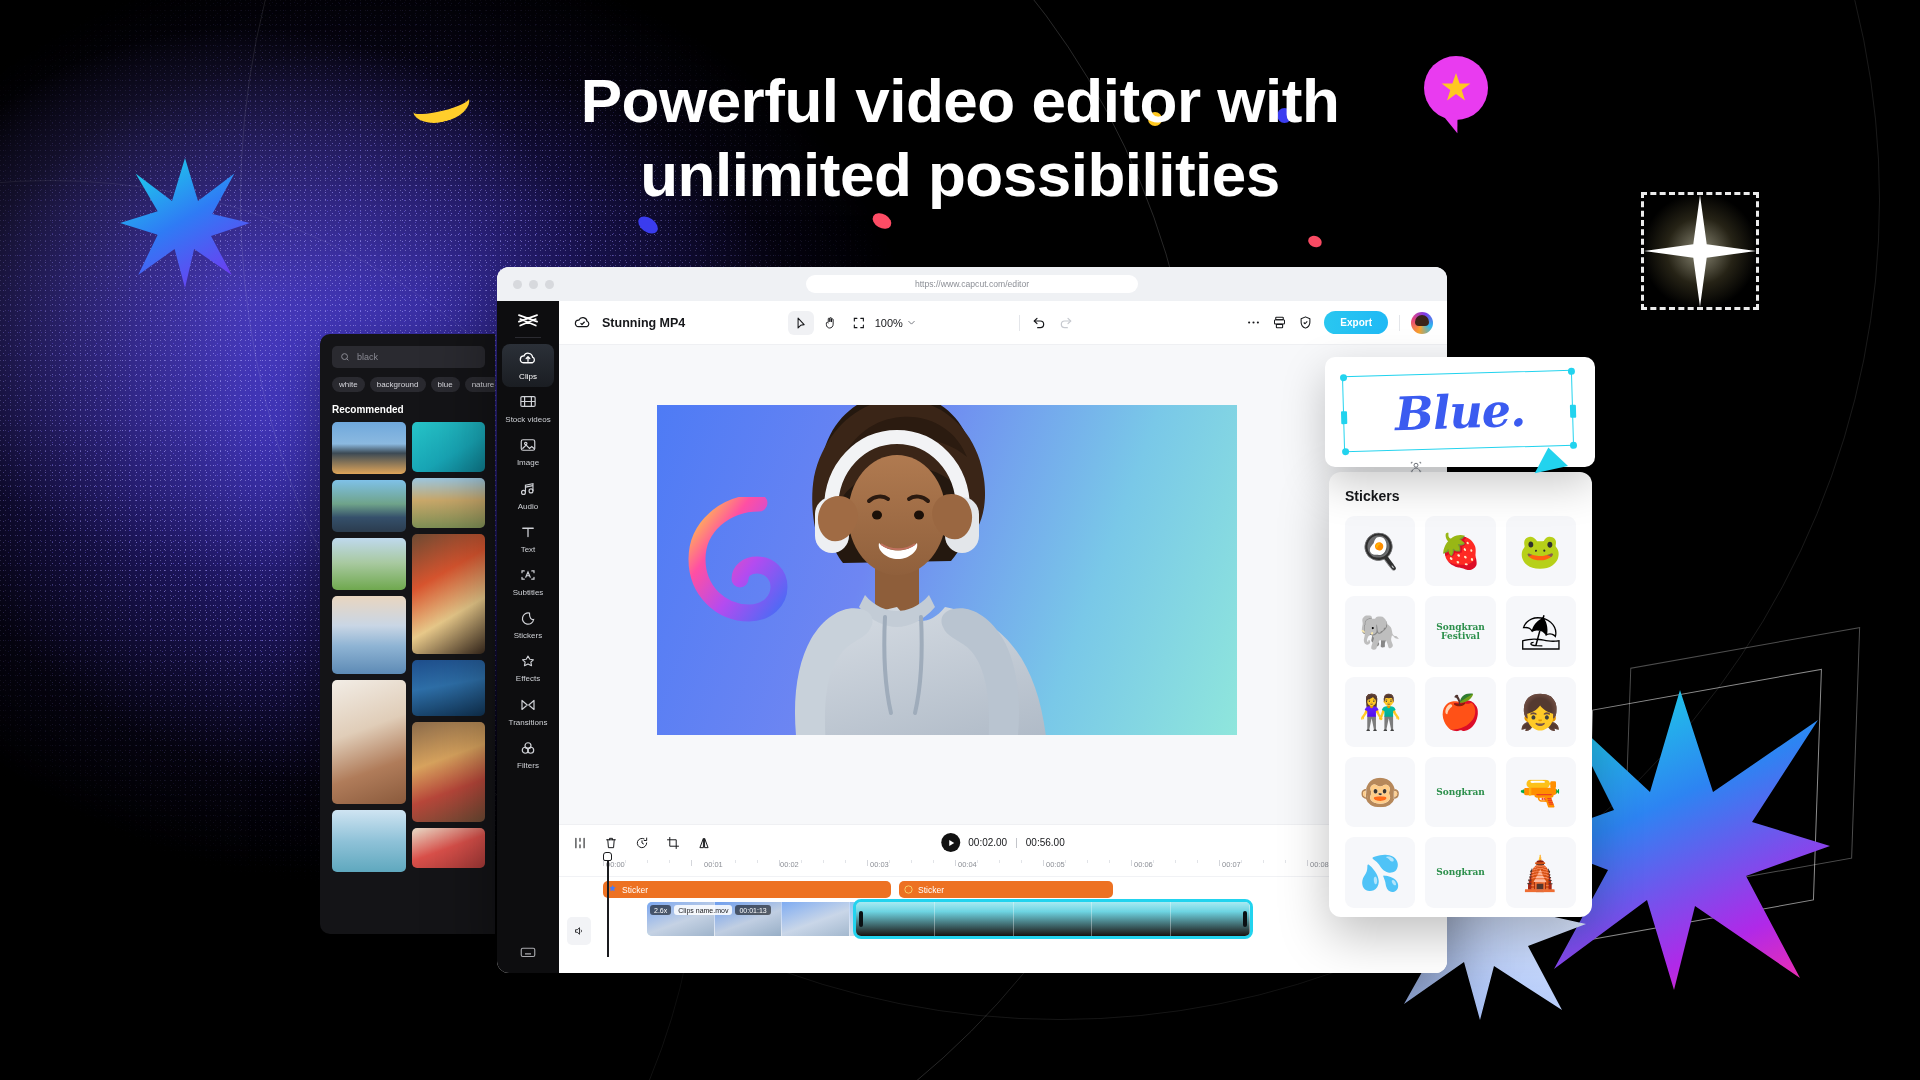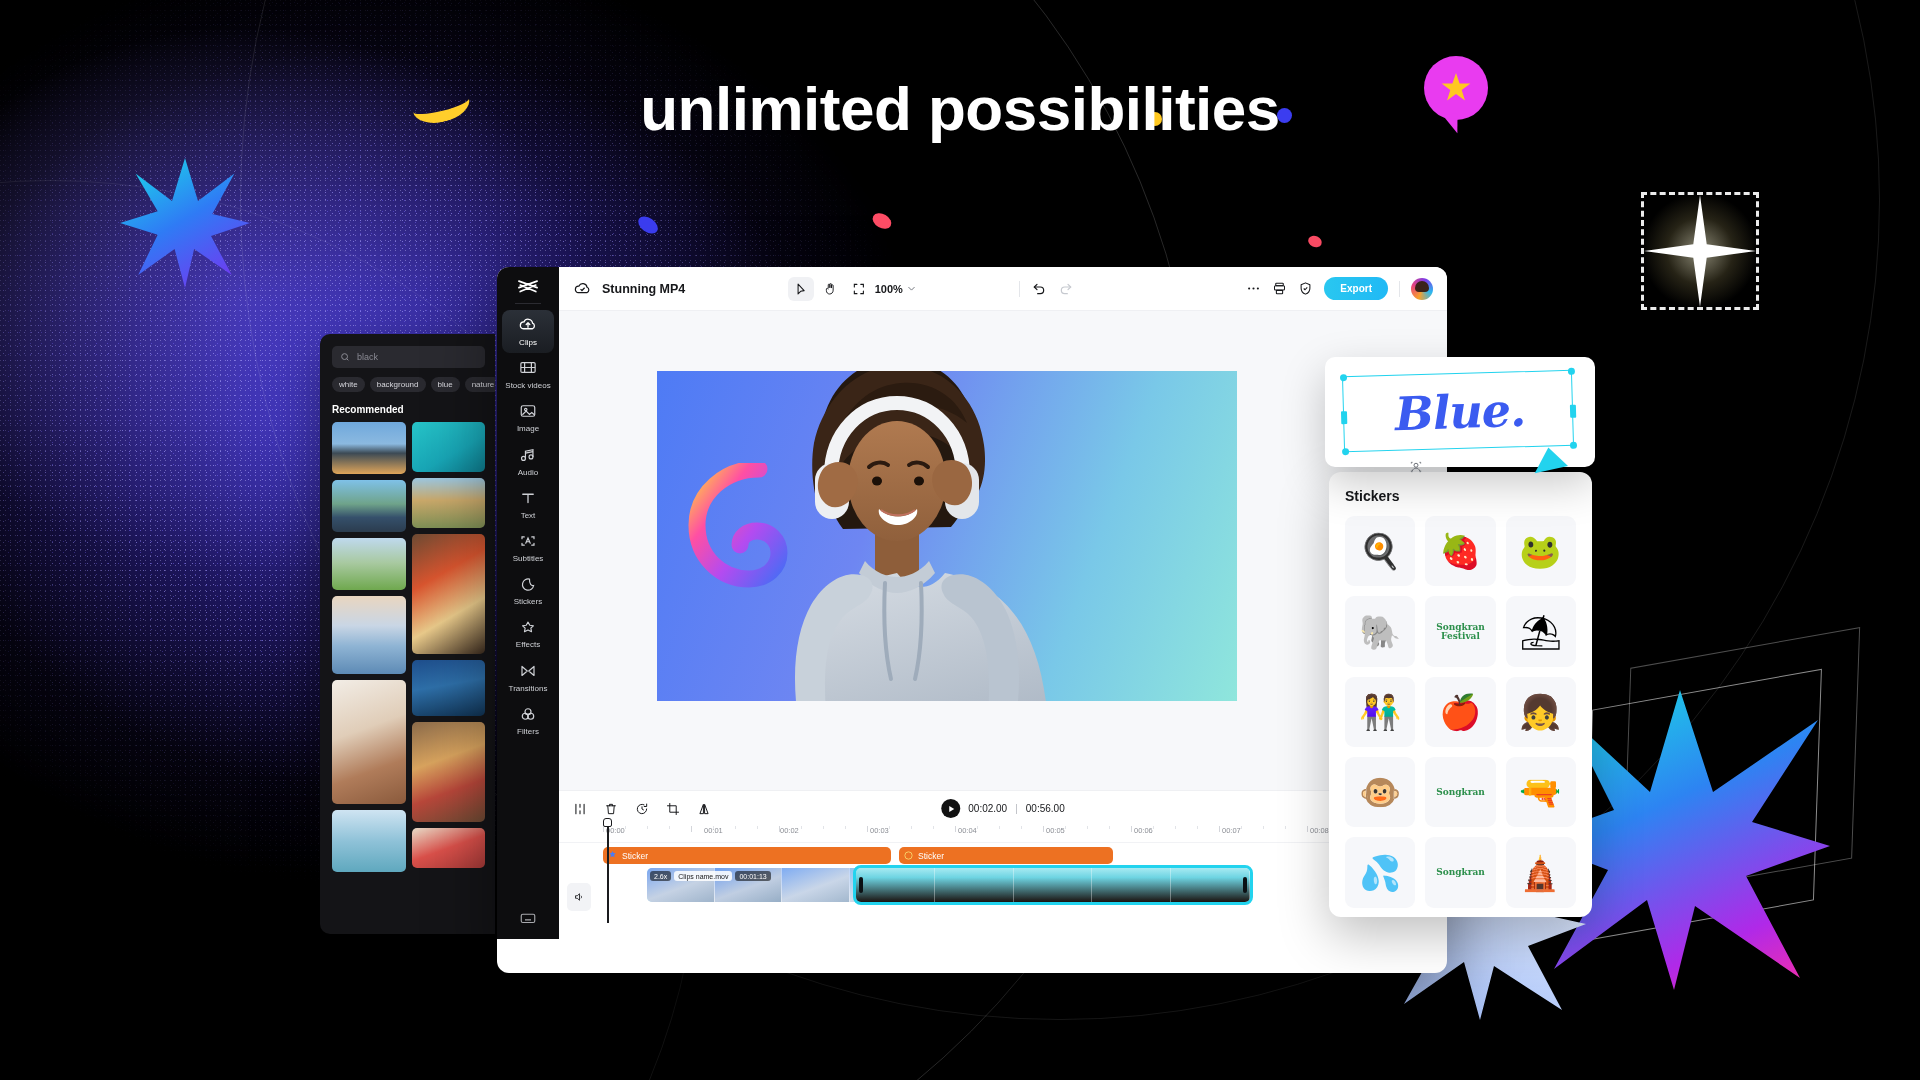--- a/index.html
+++ b/index.html
@@ -137,21 +137,21 @@
   .sb-item .lb{ font-size:8px; line-height:1.15; display:block; }
   .sb-bottom{ margin-top:auto; margin-bottom:10px; opacity:.8;}
 
   
   .main{ flex:1; display:flex; flex-direction:column; background:#fff; min-width:0;}
   .topbar{ height:44px; display:flex; align-items:center; padding:0 14px; border-bottom:1px solid #EFF0F3; gap:10px;}
   .proj-title{ font-size:12.5px; font-weight:700; color:#16171A; }
   .tb-mid{ margin-left:auto; display:flex; align-items:center; gap:3px;}
   .tb-btn{ width:26px;height:24px; border-radius:6px; display:flex;align-items:center;justify-content:center;}
   .tb-btn.on{ background:#F0F1F4; }
-  .zoomval{ font-size:11px;color:#16171A; margin-left:0; font-weight:700;}
+  .zoomval{ font-size:11px;color:#16171A; margin-left:0; font-weight:400;}
   .tb-right{ margin-left:auto; display:flex; align-items:center; gap:11px;}
   .vline{ width:1px;height:16px;background:#E4E6EA;}
   .export{ background:linear-gradient(90deg,#29C7F0,#20B9F5); color:#fff; font-size:10px;font-weight:700;
     border:none; border-radius:14px; padding:6px 16px; cursor:pointer;}
   .avatar{ width:22px;height:22px;border-radius:50%;
      background: conic-gradient(from 200deg,#F7A02B,#E8457C,#7B3BE8,#2BB9F0,#F7A02B); position:relative; overflow:hidden;}
   .avatar:after{content:"";position:absolute;left:4px;top:3px;width:14px;height:11px;border-radius:7px 7px 4px 4px;background:#3A2318;}
 
   
   .preview{ flex:1; background:#F7F8FA; position:relative; overflow:hidden; }
@@ -255,20 +255,21 @@
 <div class="sparkle-frame">
   <div class="glow"></div>
   <div class="spark"></div>
 </div>
 
 <div class="cube-wire"></div>
 <div class="star3d s1"></div>
 <div class="star3d s2"></div>
 
 <h1 class="headline">
+  <span>Powerful video editor with</span>
   <span class="l2">unlimited possibilities</span>
 </h1>
 
 <div class="media-panel">
   <div class="mp-search">
     <svg width="10" height="10" viewBox="0 0 24 24" fill="none" stroke="#8A8A93" stroke-width="2.4">
         <circle cx="11" cy="11" r="7"></circle>
         <path d="M20 20l-4-4"></path>
       </svg>
     <span class="txt">black</span>
@@ -294,20 +295,30 @@
       <div class="thumb" style="height:50px;background:linear-gradient(180deg,#9CC7E0 0%,#C9A86A 45%,#7E8F55 100%)"></div>
       <div class="thumb" style="height:120px;background:linear-gradient(150deg,#6B4A33 0%,#D8552F 35%,#E8C98A 65%,#3A2A1E 100%)"></div>
       <div class="thumb" style="height:56px;background:linear-gradient(170deg,#1E4E8C 0%,#2E6FA8 45%,#103252 100%)"></div>
       <div class="thumb" style="height:100px;background:linear-gradient(160deg,#8A6A4A 0%,#D8A35E 38%,#B8473A 66%,#6B4A33 100%)"></div>
       <div class="thumb" style="height:40px;background:linear-gradient(160deg,#E8DCC8 0%,#D9504A 50%,#A63A38 100%)"></div>
     </div>
   </div>
 </div>
 
 <div class="browser">
+  <div class="browser-bar">
+    <div class="dots">
+        <i></i>
+        <i></i>
+        <i></i>
+      </div>
+    <div class="urlbar">
+        <span>https://www.capcut.com/editor</span>
+      </div>
+  </div>
 
   <div class="app">
 
     <div class="sidebar">
       <svg class="logo" viewBox="0 0 40 30" fill="none" stroke="#fff" stroke-width="2.6" stroke-linecap="round">
         <path d="M6 6 L34 16 M6 16 L34 6 M8 22 L32 12 M8 12 L32 22"></path>
       </svg>
       <div class="sb-sep"></div>
 
       <div class="sb-item active">

